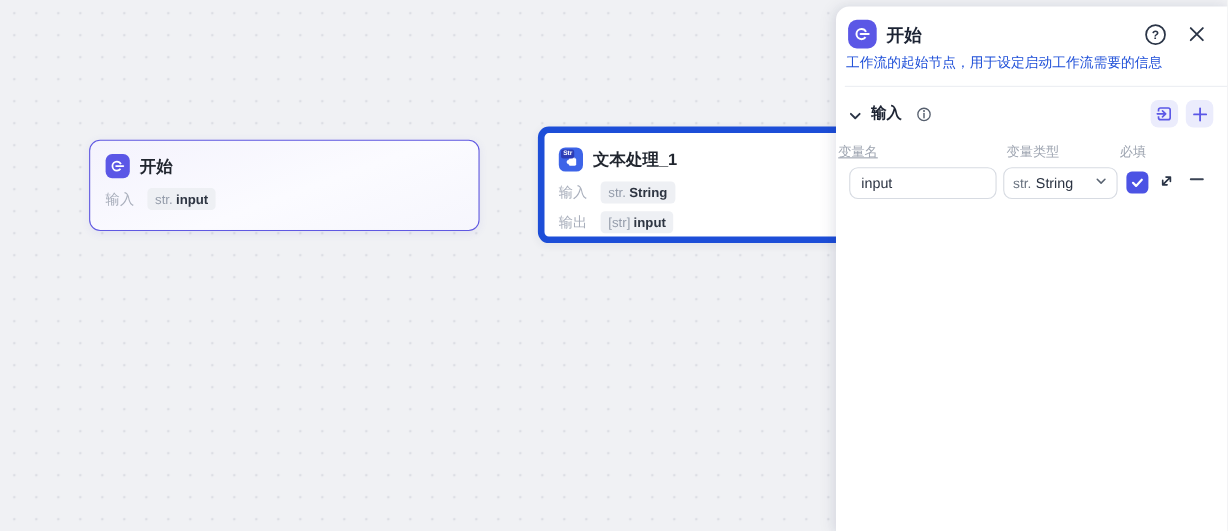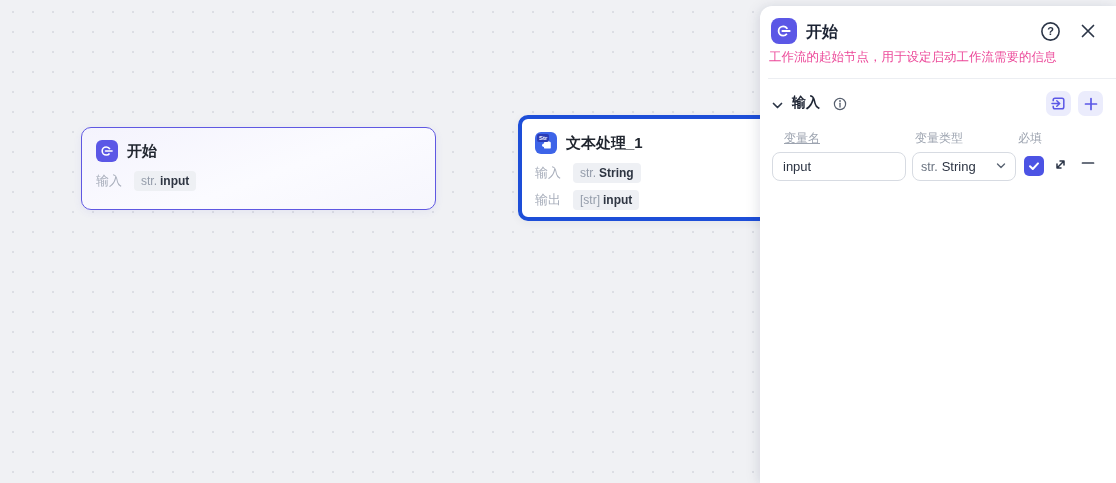--- a/index.html
+++ b/index.html
@@ -12,22 +12,22 @@
     background-color:#f0f1f4;
     background-image:radial-gradient(circle,#dcdee4 1.1px,transparent 1.5px);
     background-size:20px 20px; background-position:3px 2px; }
 
   
   .node { position:absolute; border-radius:10px; z-index:2; }
   .node-start { left:81px; top:127px; width:355px; height:83px;
     background:linear-gradient(160deg,#f4f3fd 0%,#fbfbff 55%,#f6f6fd 100%);
     border:1.5px solid #5f58e2;
     box-shadow:0 2px 8px rgba(80,80,200,.08); padding:12px 14px; }
-  .node-text { left:518px; top:115px; width:292px; height:106px;
-    background:#ffffff; border:4px solid #1d4ed8;
+  .node-text { left:489px; top:115px; width:292px; height:106px;
+    background:#ffffff; border:6px solid #1d4ed8;
     box-shadow:0 2px 8px rgba(40,50,90,.06); padding:13px 13px; }
   .node-head { display:flex; align-items:center; gap:9px; }
   .node-icon { width:22px; height:22px; border-radius:6px; flex:0 0 auto;
     display:flex; align-items:center; justify-content:center; }
   .node-icon.start { background:var(--accent,#5b57e6); }
   .node-icon.text  { background:var(--node-blue,#3d64e8); position:relative; }
   .node-title { font-size:15px; font-weight:700; color:#21262f; }
   .node-row { display:flex; align-items:center; gap:10px; margin-top:9px; }
   .node-row-label { font-size:13px; color:#a8aebb; width:28px; }
   .pill { background:#eef0f4; border-radius:4px; padding:2px 7px;
@@ -47,38 +47,38 @@
   .panel-icon { position:absolute; left:11px; top:0; width:26px; height:26px;
     border-radius:8px; background:var(--accent,#5b57e6);
     display:flex; align-items:center; justify-content:center; }
   .panel-title { position:absolute; left:46px; top:4px; font-size:16px;
     font-weight:700; color:#1c2333; }
   .iconbtn { position:absolute; width:24px; height:24px; display:flex;
     align-items:center; justify-content:center; cursor:pointer; }
   .help-btn { left:278px; top:1px; }
   .close-btn { left:316px; top:1px; }
   .panel-desc { position:absolute; left:9px; top:43px; width:340px;
-    font-size:12.5px; color:#ec4899; }
+    font-size:12.5px; color:#1d4ed8; }
   .panel-divider { position:absolute; left:8px; right:0; top:72px;
     height:1px; background:#eceef2; }
 
   .section-head { position:absolute; left:0; right:0; top:85px; height:26px; }
   .chev { position:absolute; left:9px; top:6px; }
   .section-label { position:absolute; left:32px; top:3px; font-size:14px;
     font-weight:700; color:#1d2433; }
   .info-ic { position:absolute; left:72px; top:5px; }
   .sq-btn { position:absolute; top:0; width:25px; height:25px; border-radius:7px;
     background:#ebecfc; border:none; display:flex; align-items:center;
     justify-content:center; cursor:pointer; }
   .import-btn { left:286px; }
   .add-btn { left:318px; }
 
   .col-labels { position:absolute; left:0; right:0; top:124px; height:16px;
     font-size:12px; color:#9da4b0; }
-  .col-name { position:absolute; left:24px;text-decoration:underline; }
+  .col-name { position:absolute; left:2px;text-decoration:underline; }
   .col-type { position:absolute; left:155px; }
   .col-req  { position:absolute; left:258px; }
 
   .var-row { position:absolute; left:0; right:0; top:146px; height:30px; }
   .name-input { position:absolute; left:12px; top:0; width:134px; height:29px;
     border:1px solid #d7dbe2; border-radius:8px; background:#fff;
     font-size:13px; color:#2b3342; padding:0 10px; outline:none;
     font-family:inherit; }
   .type-select { position:absolute; left:152px; top:0; width:104px; height:29px;
     border:1px solid #d7dbe2; border-radius:8px; background:#fff;

